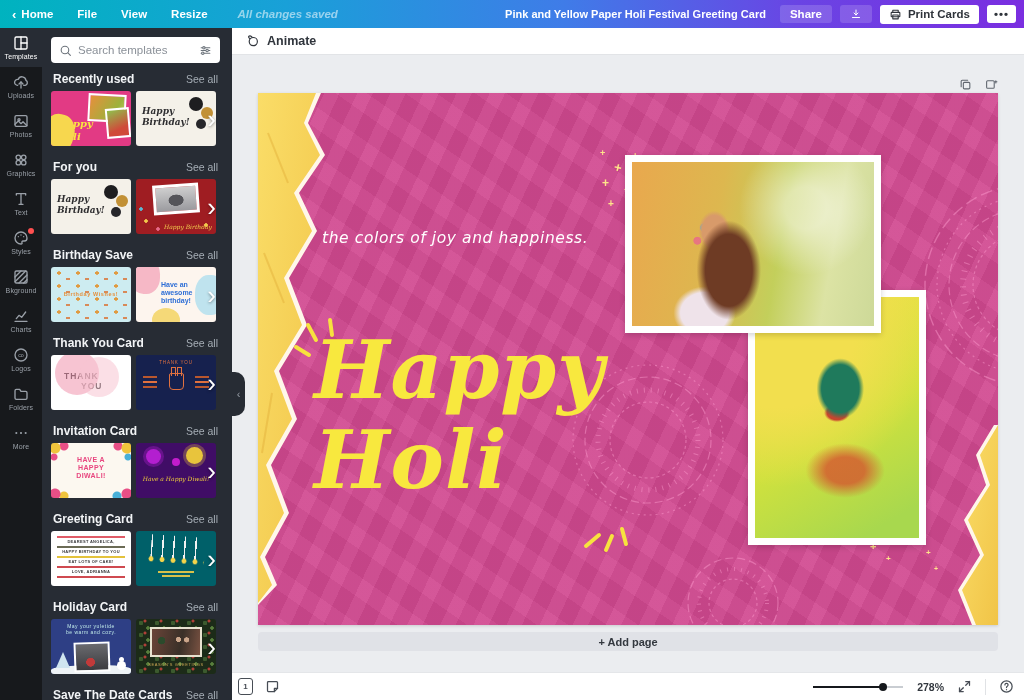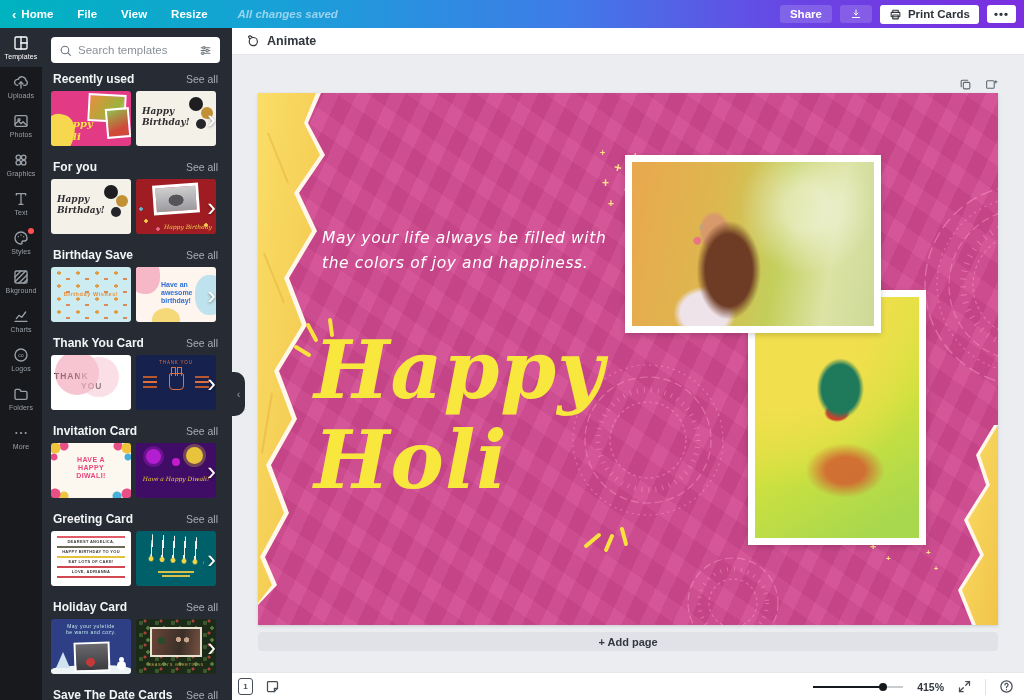--- a/index.html
+++ b/index.html
@@ -88,21 +88,21 @@
   .thumb--pastel .d1 { display:block; left:-6px; top:-9px; width:30px; height:36px; background:#f6b8c6; border-radius:45%; }
   .thumb--pastel .d2 { display:block; left:16px; bottom:-10px; width:28px; height:24px; background:#f5d978; border-radius:50%; }
   .thumb--pastel .d3 { display:block; right:-9px; top:8px; width:30px; height:40px; background:#bfe3ee; border-radius:45%; }
   .thumb--pastel .ln { left:25px; color:#2f6fd6; font-weight:bold; font-size:7px; }
   .thumb--pastel .ln0 { top:14px; } .thumb--pastel .ln1 { top:22px; } .thumb--pastel .ln2 { top:30px; }
 
   .thumb--tywhite { background:#fff; }
   .thumb--tywhite .d1 { display:block; left:4px; top:-4px; width:44px; height:44px; border-radius:50%; background:rgba(242,156,180,.6); }
   .thumb--tywhite .d2 { display:block; left:28px; top:2px; width:40px; height:40px; border-radius:50%; background:rgba(247,196,210,.55); }
   .thumb--tywhite .ln { color:#1c1c1e; font-weight:bold; font-size:8.5px; letter-spacing:1px; }
-  .thumb--tywhite .ln0 { left:3px; top:17px; } .thumb--tywhite .ln1 { left:30px; top:27px; }
+  .thumb--tywhite .ln0 { left:13px; top:17px; } .thumb--tywhite .ln1 { left:30px; top:27px; }
 
   .thumb--tynavy { background:#16214e; }
   .thumb--tynavy .ln0 { left:0; right:0; top:5px; text-align:center; color:#e0713f; font-size:4.5px; letter-spacing:.8px; }
   .thumb--tynavy .d1 { display:block; left:33px; top:18px; width:15px; height:17px; border:1.2px solid #e0713f; border-radius:2px 2px 4px 4px; }
   .thumb--tynavy .d1::before,.thumb--tynavy .d1::after { content:""; position:absolute; top:-7px; width:3px; height:8px; border:1.2px solid #e0713f; border-bottom:none; }
   .thumb--tynavy .d1::before { left:1px; } .thumb--tynavy .d1::after { right:1px; }
   .thumb--tynavy .d2 { display:block; left:7px; top:26px; width:14px; height:1.5px; background:#e0713f; box-shadow:0 -5px 0 0 #b9572e,0 5px 0 0 #b9572e; }
   .thumb--tynavy .d3 { display:block; right:7px; top:26px; width:14px; height:1.5px; background:#e0713f; box-shadow:0 -5px 0 0 #b9572e,0 5px 0 0 #b9572e; }
 
   .thumb--diwwhite { background:#fcf8f0;
@@ -239,20 +239,21 @@
       <div class="tb-home">
         <span class="tb-chev">‹</span>
         <span>Home</span>
       </div>
       <span class="tb-item">File</span>
       <span class="tb-item">View</span>
       <span class="tb-item">Resize</span>
       <span class="tb-saved">All changes saved</span>
     </div>
     <div class="tb-right">
+      <span class="tb-title">Pink and Yellow Paper Holi Festival Greeting Card</span>
       <span class="chip">Share</span>
       <span class="chip">
           <span style="display: inline-flex;">
             <svg viewBox="0 0 24 24" fill="none" stroke="currentColor" stroke-width="2" stroke-linecap="round" stroke-linejoin="round">
               <path d="M12 4v10"></path>
               <path d="M8 10l4 4 4-4"></path>
               <path d="M5 19h14"></path>
             </svg>
           </span>
         </span>
@@ -627,21 +628,20 @@
         </svg>
 
         <div class="photo photo1">
             <div class="photo-inner"></div>
           </div>
         <div class="photo photo2">
             <div class="photo-inner"></div>
           </div>
 
         <div class="quote">
-          <div>May your life always be filled with</div>
           <div>the colors of joy and happiness.</div>
         </div>
 
         <div class="headline">
           <div>Happy</div>
           <div>Holi</div>
         </div>
 
         <svg class="burst" style="left:30px;top:222px;" width="55" height="58" viewBox="0 0 55 58">
           <g stroke="#f7e23e" stroke-width="4" stroke-linecap="round" fill="none">
@@ -684,21 +684,21 @@
               <path d="M15 20v-5h5"></path>
             </svg>
           </span>
       </div>
       <div class="sb-right">
         <div class="zoom-slider">
           <div class="zoom-track"></div>
             <div class="zoom-fill"></div>
           <div class="zoom-handle"></div>
         </div>
-        <span class="zoom-label">415%</span>
+        <span class="zoom-label">278%</span>
         <span class="sb-icon" style="display: inline-flex;">
             <svg viewBox="0 0 24 24" fill="none" stroke="currentColor" stroke-width="2" stroke-linecap="round" stroke-linejoin="round">
               <path d="M14 4h6v6"></path>
               <path d="M20 4l-6 6"></path>
               <path d="M10 20H4v-6"></path>
               <path d="M4 20l6-6"></path>
             </svg>
           </span>
         <span class="sb-divider"></span>
         <span class="sb-icon" style="display: inline-flex;">

